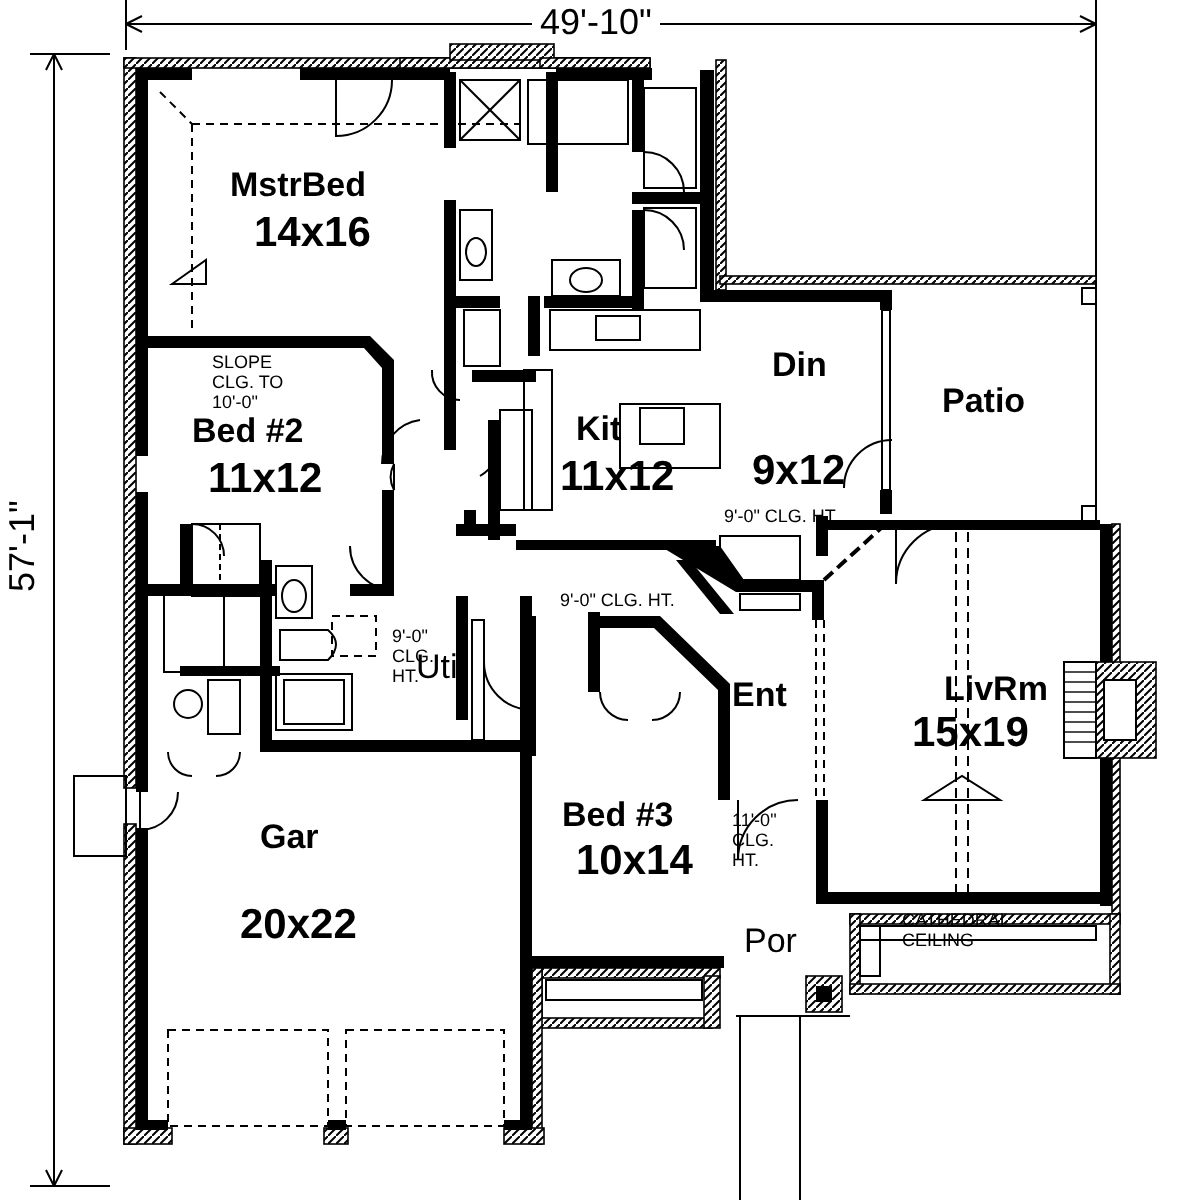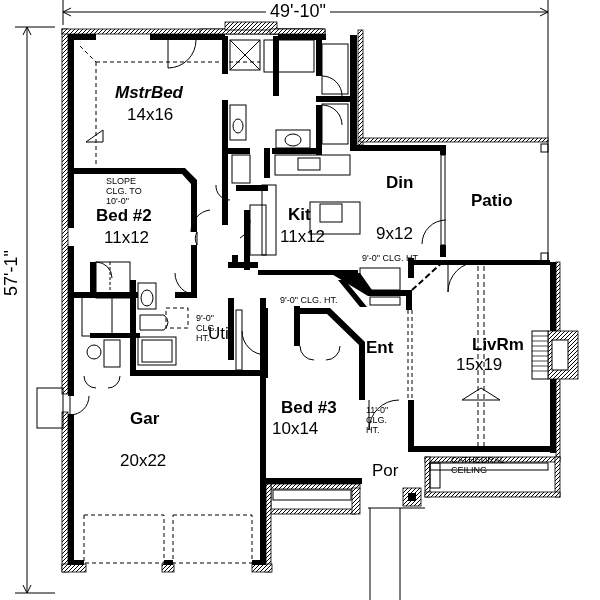--- a/index.html
+++ b/index.html
@@ -5,21 +5,21 @@
   html, body { margin: 0; padding: 0; background: #ffffff; }
   body { width: 600px; height: 600px; overflow: hidden; position: relative; font-family: "Liberation Sans", sans-serif; }
   svg { position: absolute; left: 0; top: 0; }
   .wall { fill: #000; }
   .hatch { fill: url(#hatch); stroke: #000; stroke-width: 0.8; }
   .thin { fill: none; stroke: #000; stroke-width: 1; }
   .dash { fill: none; stroke: #000; stroke-width: 1; stroke-dasharray: 4 3; }
   .door { fill: none; stroke: #000; stroke-width: 1; }
   .lbl { position: absolute; color: #000; white-space: nowrap; line-height: 1; }
   .room { font-weight: bold; font-size: 17px; }
-  .size { font-size: 17px; font-weight: normal; }
+  .size { font-size: 21px; font-weight: bold; }
   .note { font-size: 9px; line-height: 10px; white-space: pre; margin-top: 48px; }
   .dim { font-size: 18px; background: #fff; padding: 0 4px; }
 </style>
 </head>
 <body>
 
 <svg width="600" height="600" viewBox="0 0 600 600">
   <defs>
     <pattern id="hatch" width="4" height="4" patternUnits="userSpaceOnUse">
       <rect width="4" height="4" fill="#fff"></rect>
@@ -235,21 +235,21 @@
     <path class="door" d="M300,346 A14,14 0 0 0 314,360"></path>
     <path class="door" d="M340,346 A14,14 0 0 1 326,360"></path>
     <path class="door" d="M84,376 A12,12 0 0 0 96,388"></path>
     <path class="door" d="M120,376 A12,12 0 0 1 108,388"></path>
   </g>
 </svg>
 
 <div class="lbl dim" style="left:266px; top:2px;">49'-10"</div>
 <div class="lbl dim" style="left:2px; top:300px; transform: rotate(-90deg); transform-origin: left top;">57'-1"</div>
 
-<div class="lbl room" style="left:115px; top:84px;font-style:italic;">MstrBed</div>
+<div class="lbl room" style="left:115px; top:84px;">MstrBed</div>
 <div class="lbl size" style="left:127px; top:106px;">14x16</div>
 <div class="lbl note" style="left:106px; top:128px;">SLOPE
 CLG. TO
 10'-0"</div>
 
 <div class="lbl room" style="left:96px; top:207px;">Bed #2</div>
 <div class="lbl size" style="left:104px; top:229px;">11x12</div>
 
 <div class="lbl room" style="left:288px; top:206px;">Kit</div>
 <div class="lbl size" style="left:280px; top:228px;">11x12</div>
@@ -267,21 +267,21 @@
 <div class="lbl note" style="left:366px; top:357px;">11'-0"
 CLG.
 HT.</div>
 
 <div class="lbl room" style="left:446px; top:336px;margin-left:26px;">LivRm</div>
 <div class="lbl size" style="left:456px; top:356px;">15x19</div>
 <div class="lbl note" style="left:451px; top:407px;">CATHEDRAL
 CEILING</div>
 
 <div class="lbl room" style="left:281px; top:399px;">Bed #3</div>
-<div class="lbl size" style="left:272px; top:420px;">10x14</div>
+<div class="lbl size" style="left:288px; top:420px;">10x14</div>
 
 <div class="lbl room" style="left:130px; top:410px;text-align:right;">Gar</div>
 <div class="lbl size" style="left:120px; top:452px;">20x22</div>
 
 <div class="lbl room" style="left:372px; top:462px; font-weight:normal;">Por</div>
 
 <div class="lbl note" style="left:196px; top:265px;">9'-0"
 CLG.
 HT.</div>
 

